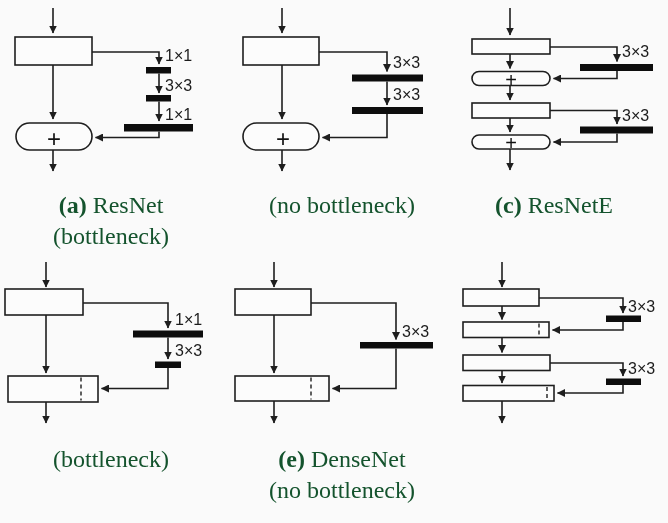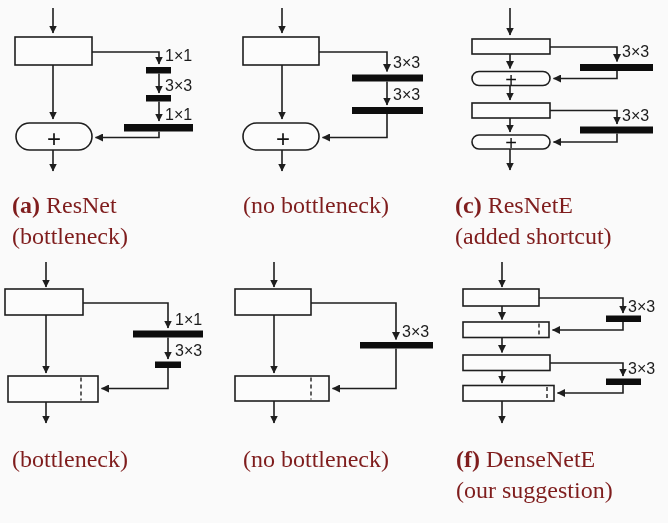--- a/index.html
+++ b/index.html
@@ -8,25 +8,25 @@
     width: 668px;
     height: 523px;
     background: #fafafa;
     overflow: hidden;
     font-family: "Liberation Serif", serif;
   }
   .figure svg { position: absolute; left: 0; top: 0; }
   .caption {
     position: absolute;
     width: 222px;
+    text-align: center;
     font-size: 24px;
     line-height: 31px;
-    color: #7f1d1d;
+    color: #14532d;
     white-space: nowrap;
-    padding-left: 12px;
   }
   .cap-bold { font-weight: bold; }
   .cap-name { margin-left: 6px; }
   .kernel-label {
     font-family: "Liberation Sans", sans-serif;
     font-size: 16px;
     fill: #1c1c1c;
   }
   .plus-big {
     font-family: "Liberation Sans", sans-serif;
@@ -163,25 +163,21 @@
 
   <div class="caption" style="left:0px;   top:190px;">
     <div><span class="cap-bold">(a)</span><span class="cap-name">ResNet</span></div>
     <div>(bottleneck)</div>
   </div>
   <div class="caption" style="left:231px; top:190px;">
     <div>(no bottleneck)</div>
   </div>
   <div class="caption" style="left:443px; top:190px;font-family:Liberation Serif, serif;">
     <div><span class="cap-bold">(c)</span><span class="cap-name">ResNetE</span></div>
-    <div>(added shortcut)</div>
   </div>
   <div class="caption" style="left:0px;   top:444px;">
     <div>(bottleneck)</div>
   </div>
   <div class="caption" style="left:231px; top:444px;">
+    <div><span class="cap-bold">(e)</span><span class="cap-name">DenseNet</span></div>
     <div>(no bottleneck)</div>
-  </div>
-  <div class="caption" style="left:444px; top:444px;">
-    <div><span class="cap-bold">(f)</span><span class="cap-name">DenseNetE</span></div>
-    <div>(our suggestion)</div>
   </div>
 </div>
 
 </body></html>

